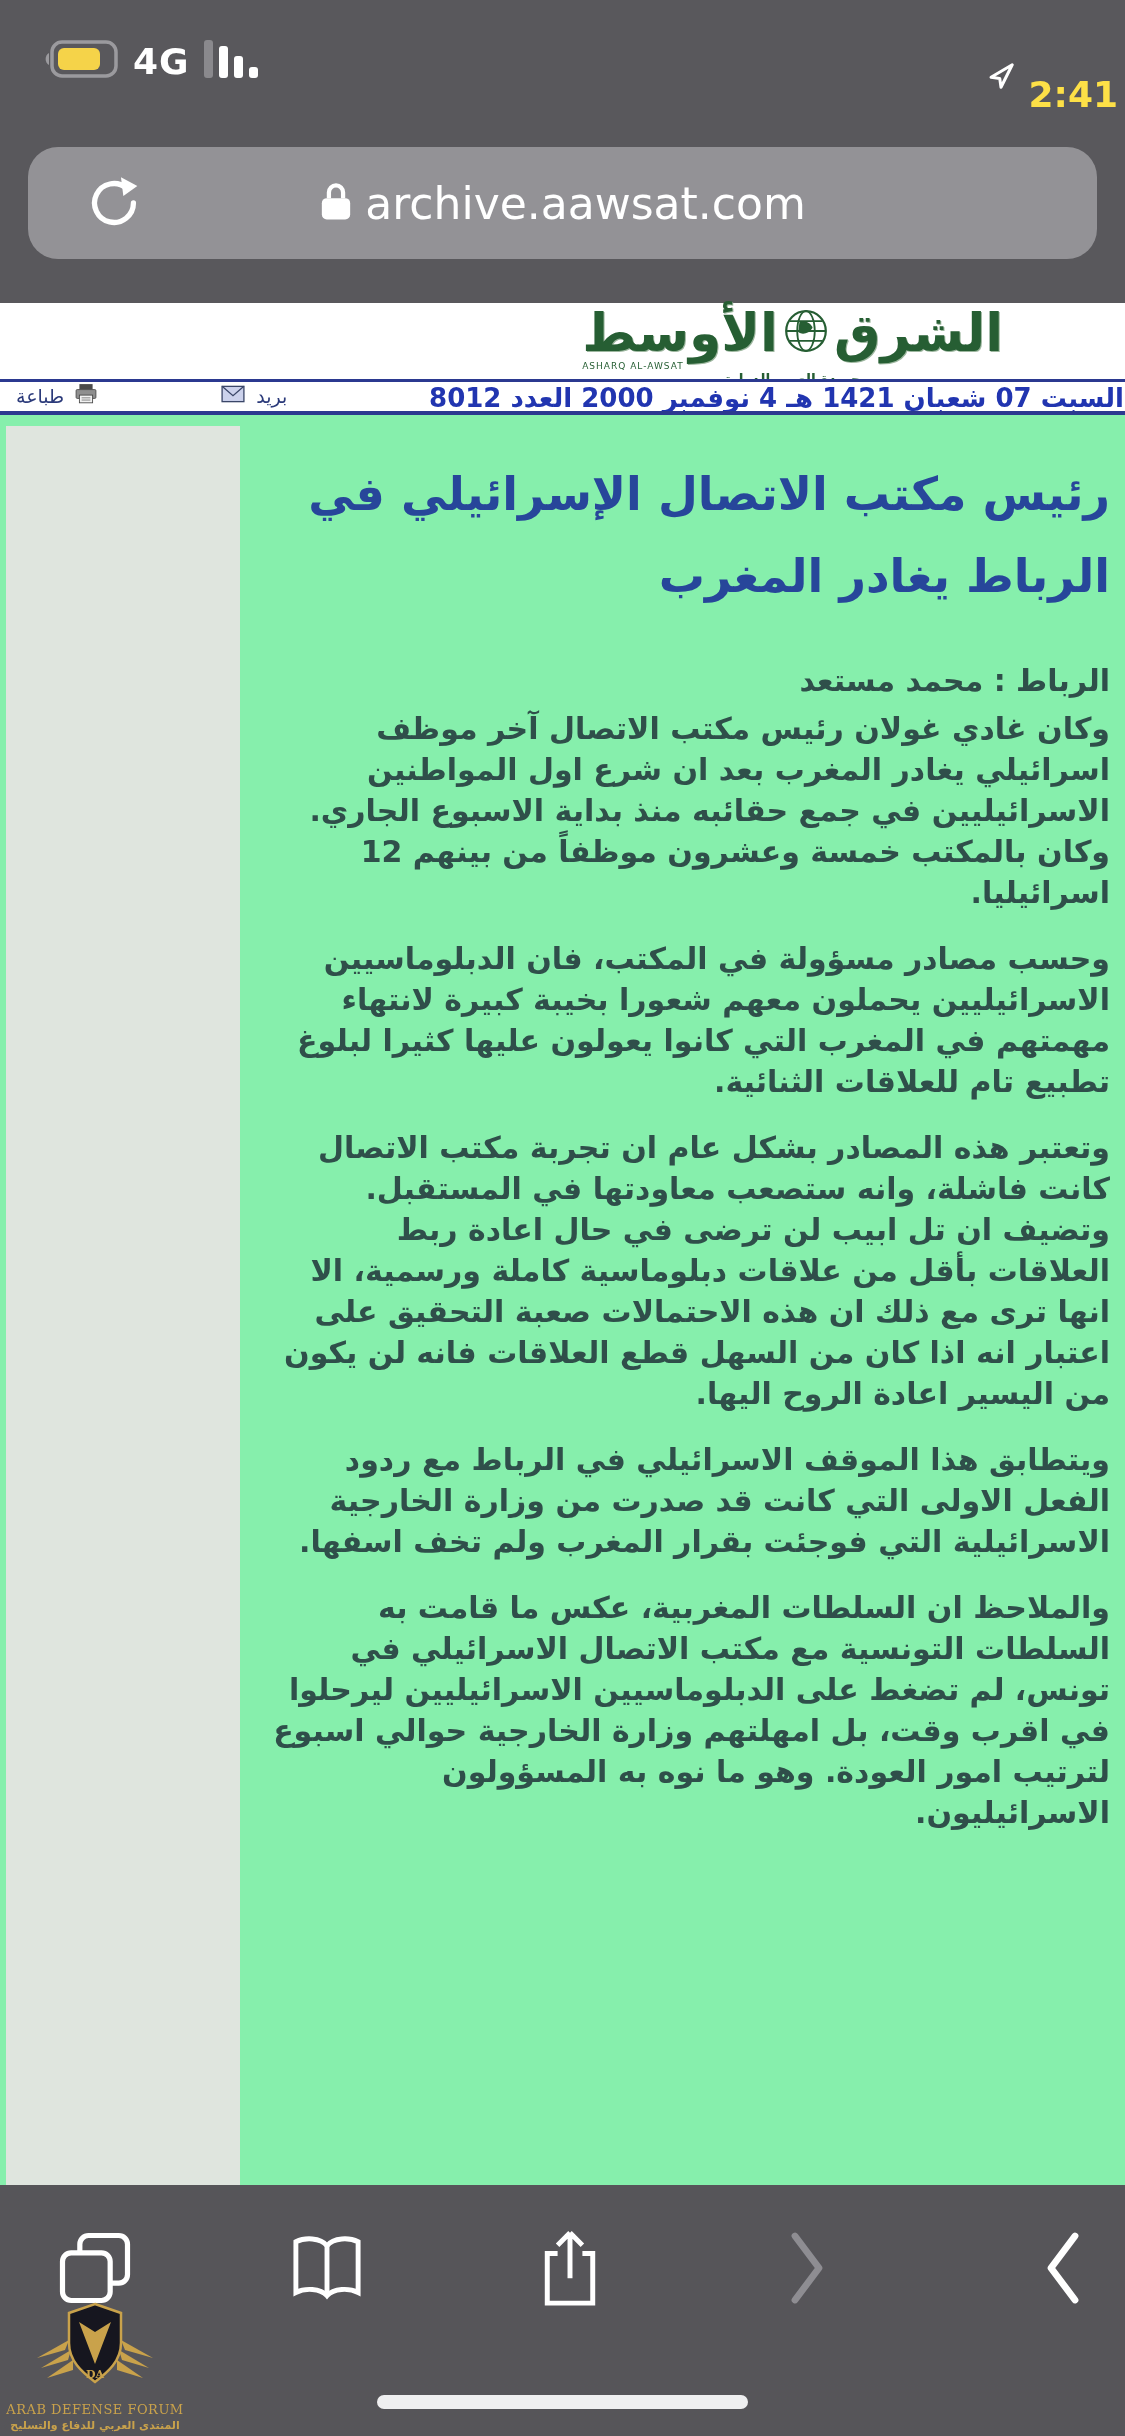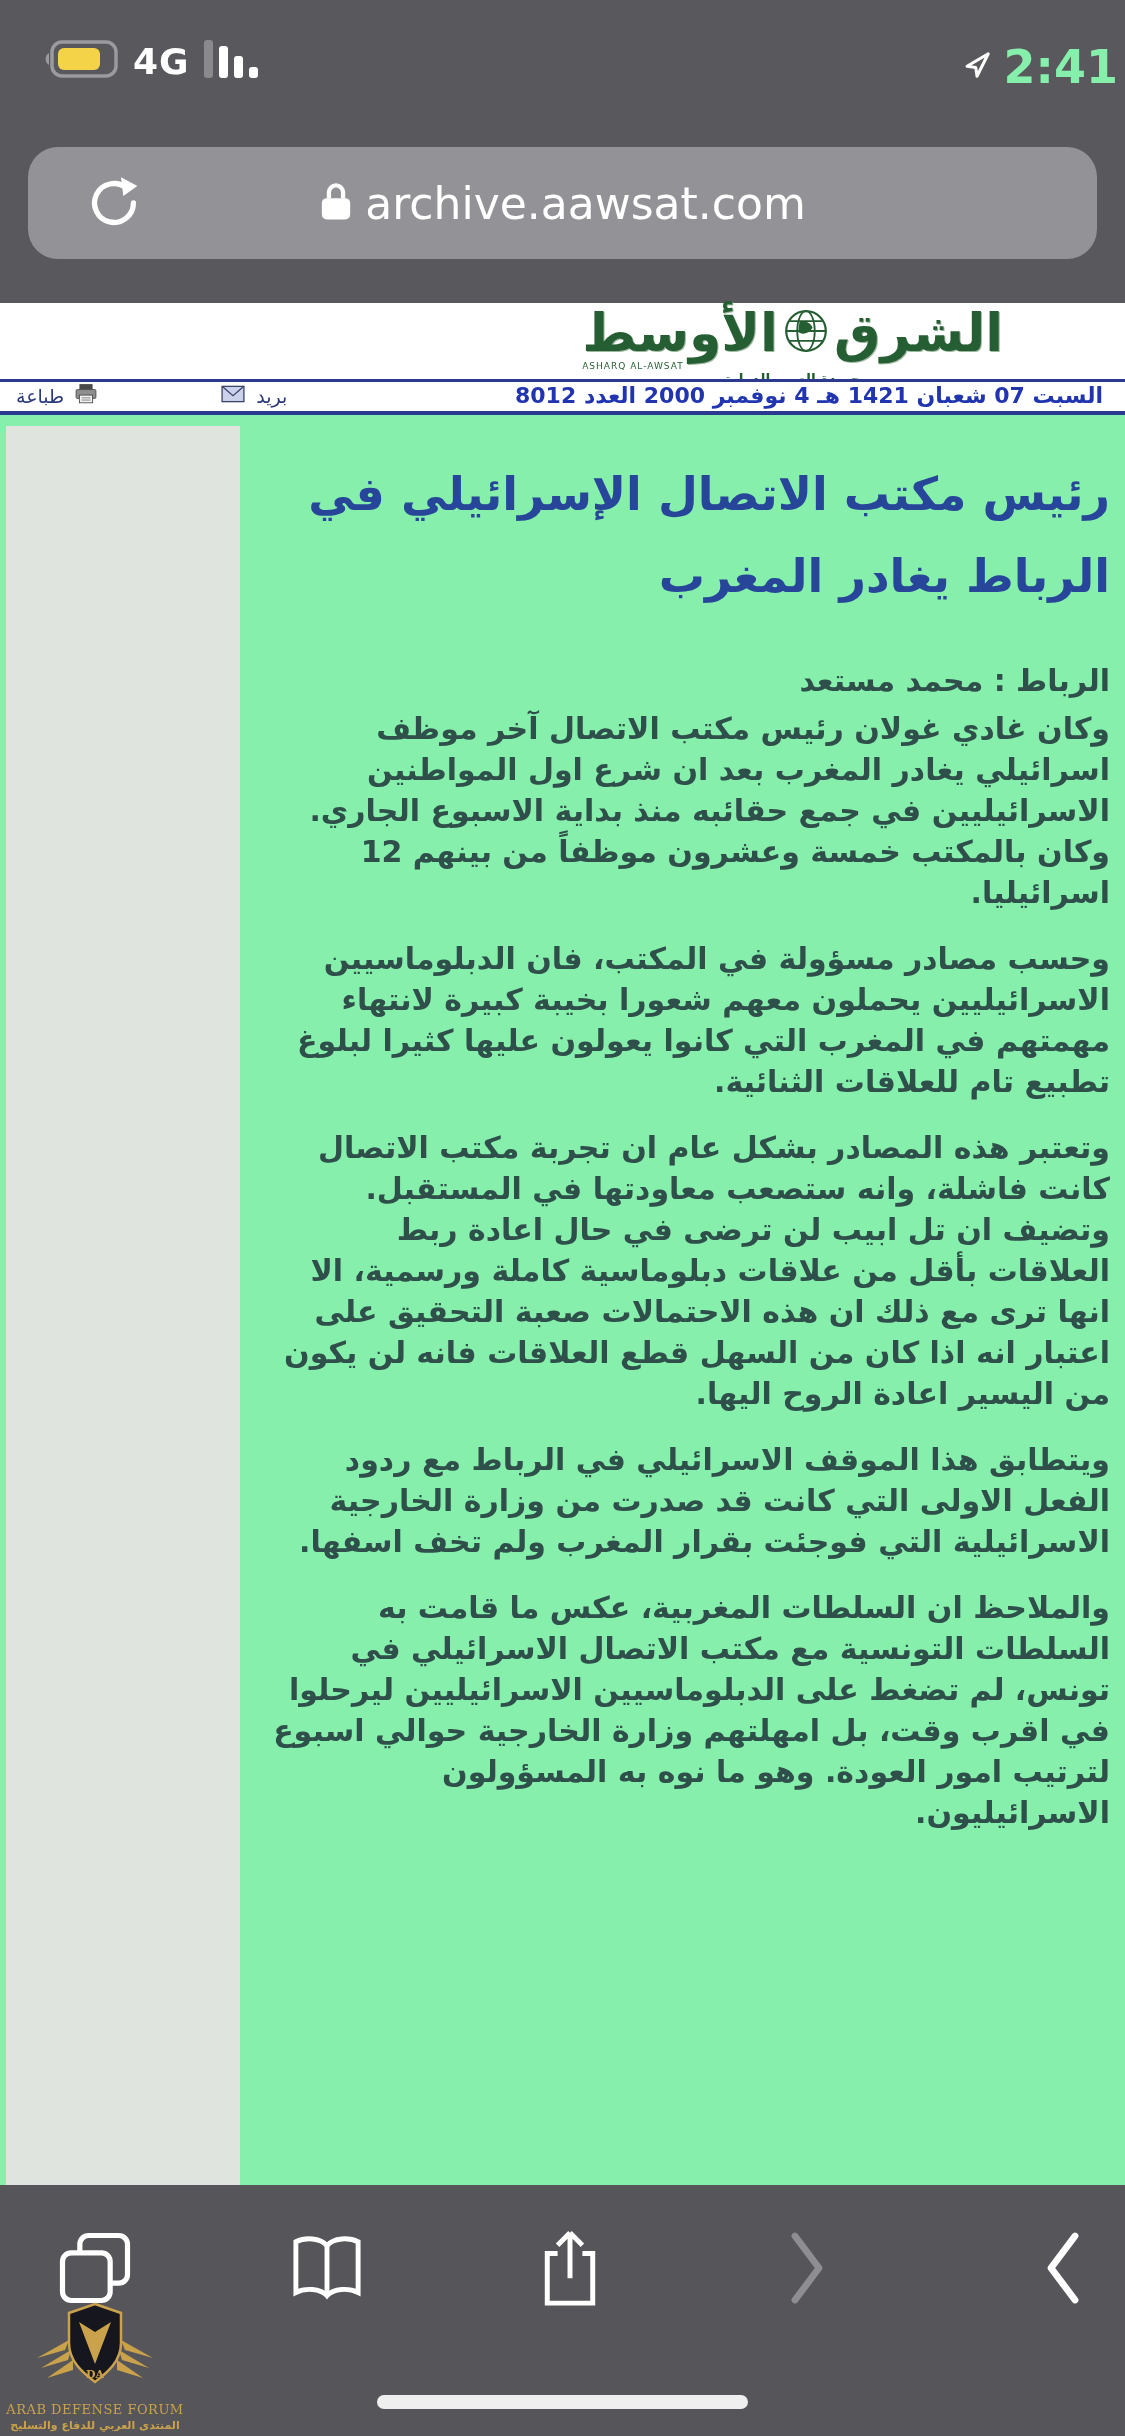--- a/index.html
+++ b/index.html
@@ -16,21 +16,21 @@
   .status-bar{
     position:absolute;top:40px;left:0;width:100%;height:60px;padding-left:48px;
   }
   .status-left{
     position:absolute;left:43px;top:0;display:flex;align-items:center;gap:14px;
   }
   .net-label{color:#ffffff;font-size:36px;font-weight:bold;letter-spacing:1px;}
   .status-right{
     position:absolute;right:55px;top:0;display:flex;align-items:center;gap:12px;
   }
-  .time-label{color:#86efac;font-size:46px;font-weight:bold;}
+  .time-label{color:#fde047;font-size:36px;font-weight:bold;margin-top:34px;}
   .url-field{
     position:absolute;left:28px;top:147px;width:1069px;height:112px;
     background:#939296;border-radius:30px;
   }
   .reload-btn{position:absolute;left:58px;top:28px;width:56px;height:56px;}
   .url-center{
     position:absolute;left:0;top:0;width:100%;height:100%;
     display:flex;align-items:center;justify-content:center;gap:12px;
   }
   .url-host{color:#ffffff;font-size:44px;font-weight:500;}
@@ -46,21 +46,21 @@
     text-shadow:1px 1px 0 #9db79f;}
   .logo-en{display:block;color:#265e33;font-size:9px;letter-spacing:1px;text-align:left;margin-top:2px;}
   .logo-tagline{color:#265e33;font-size:14px;font-weight:bold;margin-top:0px;direction:rtl;}
   .rule{position:absolute;left:0;width:1125px;height:4px;background:#2b3990;}
   .rule-1{top:379px;}
   .rule-2{top:411px;}
   .meta-row{
     position:absolute;top:382px;left:0;width:1125px;height:29px;background:#ffffff;
   }
   .date-line{
-    position:absolute;right:22px;top:1px;color:#2135b0;font-size:22px;font-weight:bold;
+    position:absolute;right:1px;top:1px;color:#2135b0;font-size:26px;font-weight:bold;
     direction:rtl;white-space:nowrap;
   }
   .meta-left{position:absolute;left:16px;top:2px;display:flex;align-items:center;gap:8px;}
   .meta-link{color:#2b3a7a;font-size:19px;display:flex;align-items:center;gap:11px;cursor:pointer;}
   .meta-gap{width:108px;}
   
   .content-clip{
     position:absolute;top:415px;left:0;width:1125px;height:1770px;overflow:hidden;background:#86efac;
   }
   .green-panel{

